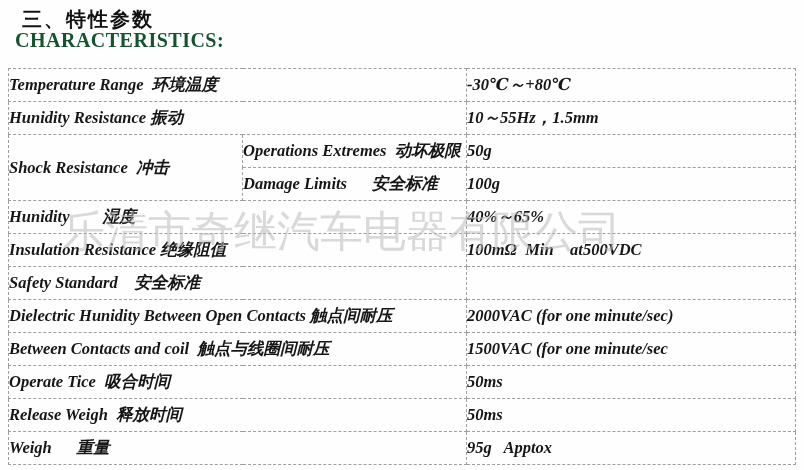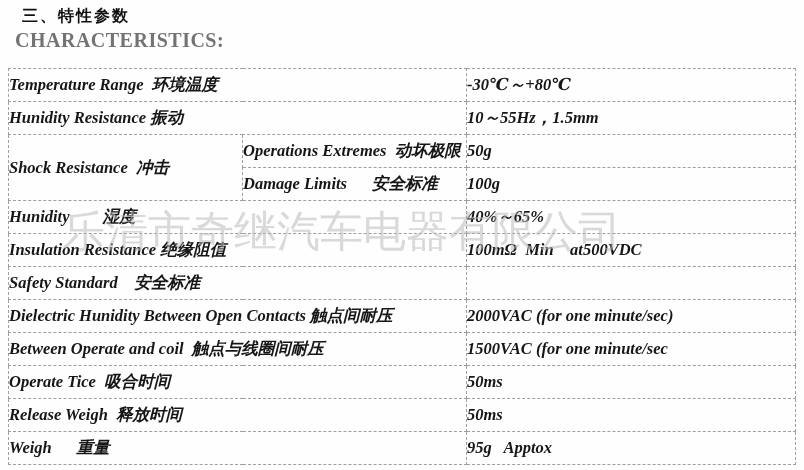--- a/index.html
+++ b/index.html
@@ -12,32 +12,32 @@
     position: relative;
     width: 804px;
     height: 470px;
     background: #fefefe;
     overflow: hidden;
   }
   .heading-zh {
     position: absolute;
     top: 6px;
     left: 22px;
-    font-size: 16px;
+    font-size: 20px;
     font-weight: bold;
     color: #111;
     letter-spacing: 2px;
   }
   .heading-en {
     position: absolute;
     top: 29px;
     left: 15px;
     font-size: 20px;
     font-weight: bold;
-    color: #737373;
+    color: #14532d;
     letter-spacing: 0.5px;
   }
   table.spec-table {
     position: absolute;
     top: 68px;
     left: 8px;
     width: 787px;
     border-collapse: collapse;
     table-layout: fixed;
     font-style: italic;
@@ -124,21 +124,21 @@
       <td class="lbl" colspan="2">Safety Standard    安全标准</td>
       <td class="val"></td>
     </tr>
 
     <tr>
       <td class="lbl" colspan="2">Dielectric Hunidity Between Open Contacts 触点间耐压</td>
       <td class="val">2000VAC (for one minute/sec)</td>
     </tr>
 
     <tr>
-      <td class="lbl" colspan="2">Between Operate and coil  触点与线圈间耐压</td>
+      <td class="lbl" colspan="2">Between Contacts and coil  触点与线圈间耐压</td>
       <td class="val">1500VAC (for one minute/sec</td>
     </tr>
 
     <tr>
       <td class="lbl" colspan="2">Operate Tice  吸合时间</td>
       <td class="val">50ms</td>
     </tr>
 
     <tr>
       <td class="lbl" colspan="2">Release Weigh  释放时间</td>

